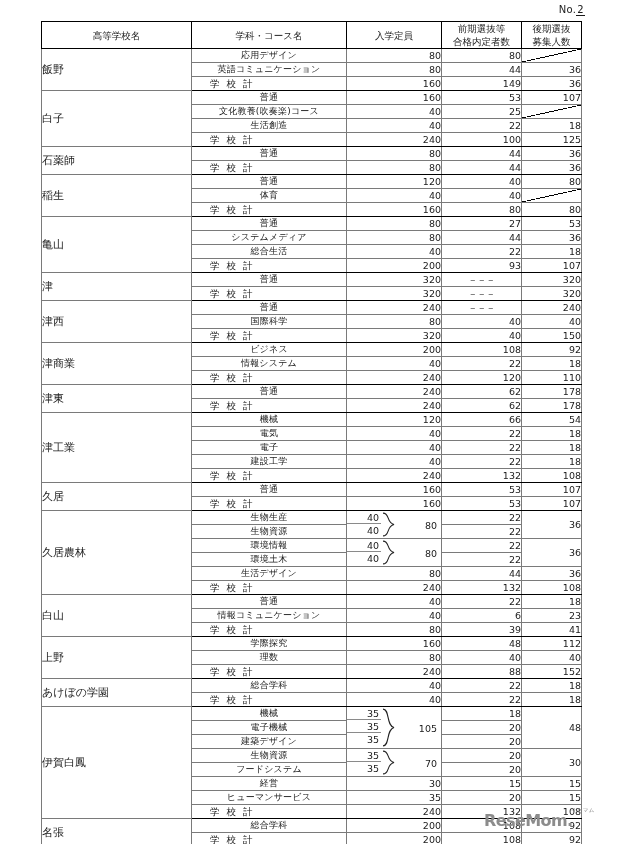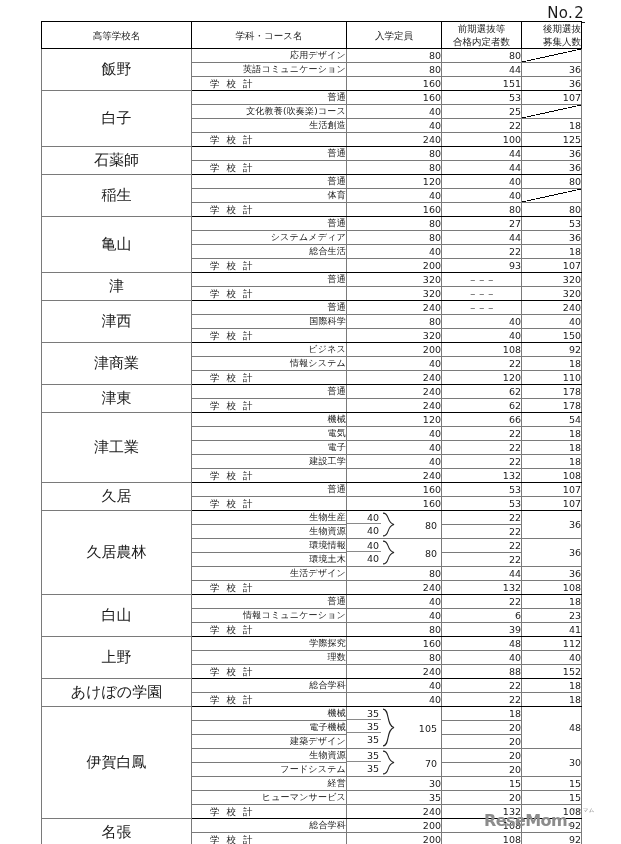--- a/index.html
+++ b/index.html
@@ -8,21 +8,21 @@
     font-family:"DejaVu Sans","Liberation Sans",sans-serif;
     color:#1a1a1a;
     position:relative;
     overflow:hidden;
   }
   #page{position:relative;width:621px;height:844px;box-sizing:border-box;}
 
   
   .pageno{
     position:absolute;top:4px;right:36px;
-    font-size:15px;letter-spacing:.3px;color:#1a1a1a;
+    font-size:10px;letter-spacing:.3px;color:#1a1a1a;
   }
   .pageno .u{border-bottom:1px solid #1a1a1a;padding:0 1px;}
 
   
   .tablewrap{position:absolute;left:41px;top:21px;width:540px;}
   table.grid{
     border-collapse:collapse;
     table-layout:fixed;
     width:540px;
     font-size:9px;
@@ -48,33 +48,33 @@
     border:0.7px solid #000 !important;
     border-bottom:1.6px solid #000 !important;
     text-align:center;
     font-weight:normal;
     font-size:9.5px;
     height:auto;
     padding:2px 0 3px 0;
     line-height:11.5px;
   }
   thead th:first-child{border-left:1.6px solid #000 !important;}
-  thead th:last-child{border-right:1.6px solid #000 !important;text-align:right;}
+  thead th:last-child{border-right:1.6px solid #000 !important;}
   thead tr th{border-top:1.6px solid #000 !important;}
 
   td.school{
     padding-left:3px;
-    font-size:15px;
-    text-align:center;
+    font-size:11px;
+    text-align:left;
     border-right:1.2px solid #000;
   }
   td.course{
     padding-left:3px;
     font-size:9px;
-    text-align:right;
+    text-align:center;
     white-space:nowrap;
     letter-spacing:.2px;
   }
   td.course.total{
     text-align:left;
     letter-spacing:7px;
     padding-left:18px;
     font-size:9.5px;
   }
   td.num{
@@ -177,21 +177,21 @@
           </tr>
           <tr>
             <td class="course">英語コミュニケーション</td>
             <td class="num quota">80</td>
             <td class="num early">44</td>
             <td class="num late">36</td>
           </tr>
           <tr class="schooltotal groupend">
             <td class="course total">学校計</td>
             <td class="num quota">160</td>
-            <td class="num early">151</td>
+            <td class="num early">149</td>
             <td class="num late">36</td>
           </tr>
           <tr>
             <td class="school" rowspan="4">白子</td>
             <td class="course">普通</td>
             <td class="num quota">160</td>
             <td class="num early">53</td>
             <td class="num late">107</td>
           </tr>
           <tr>

